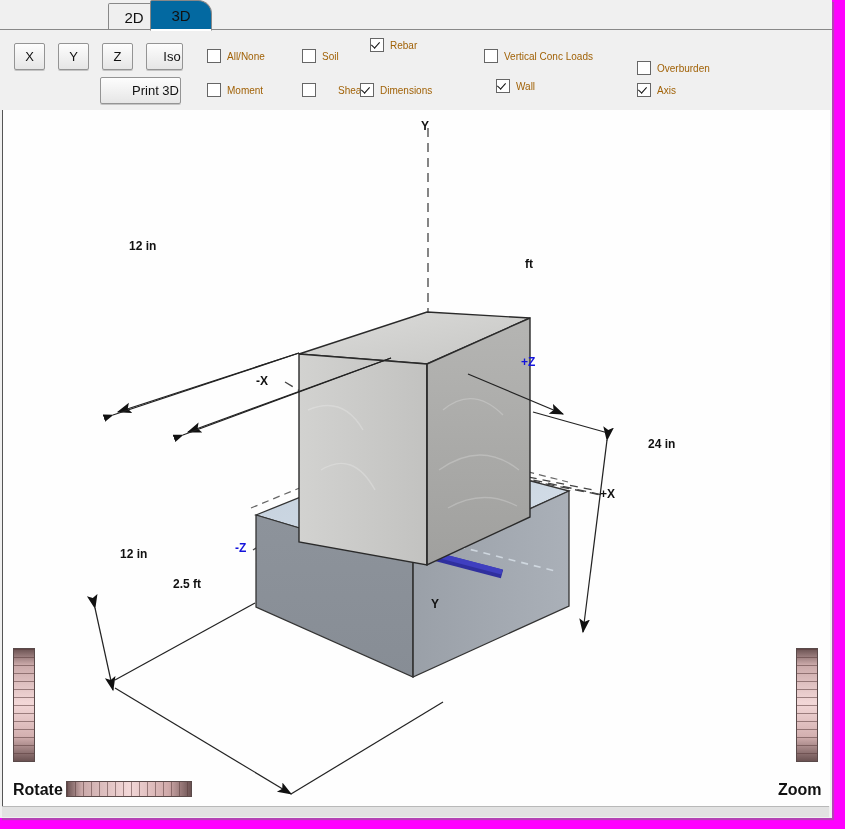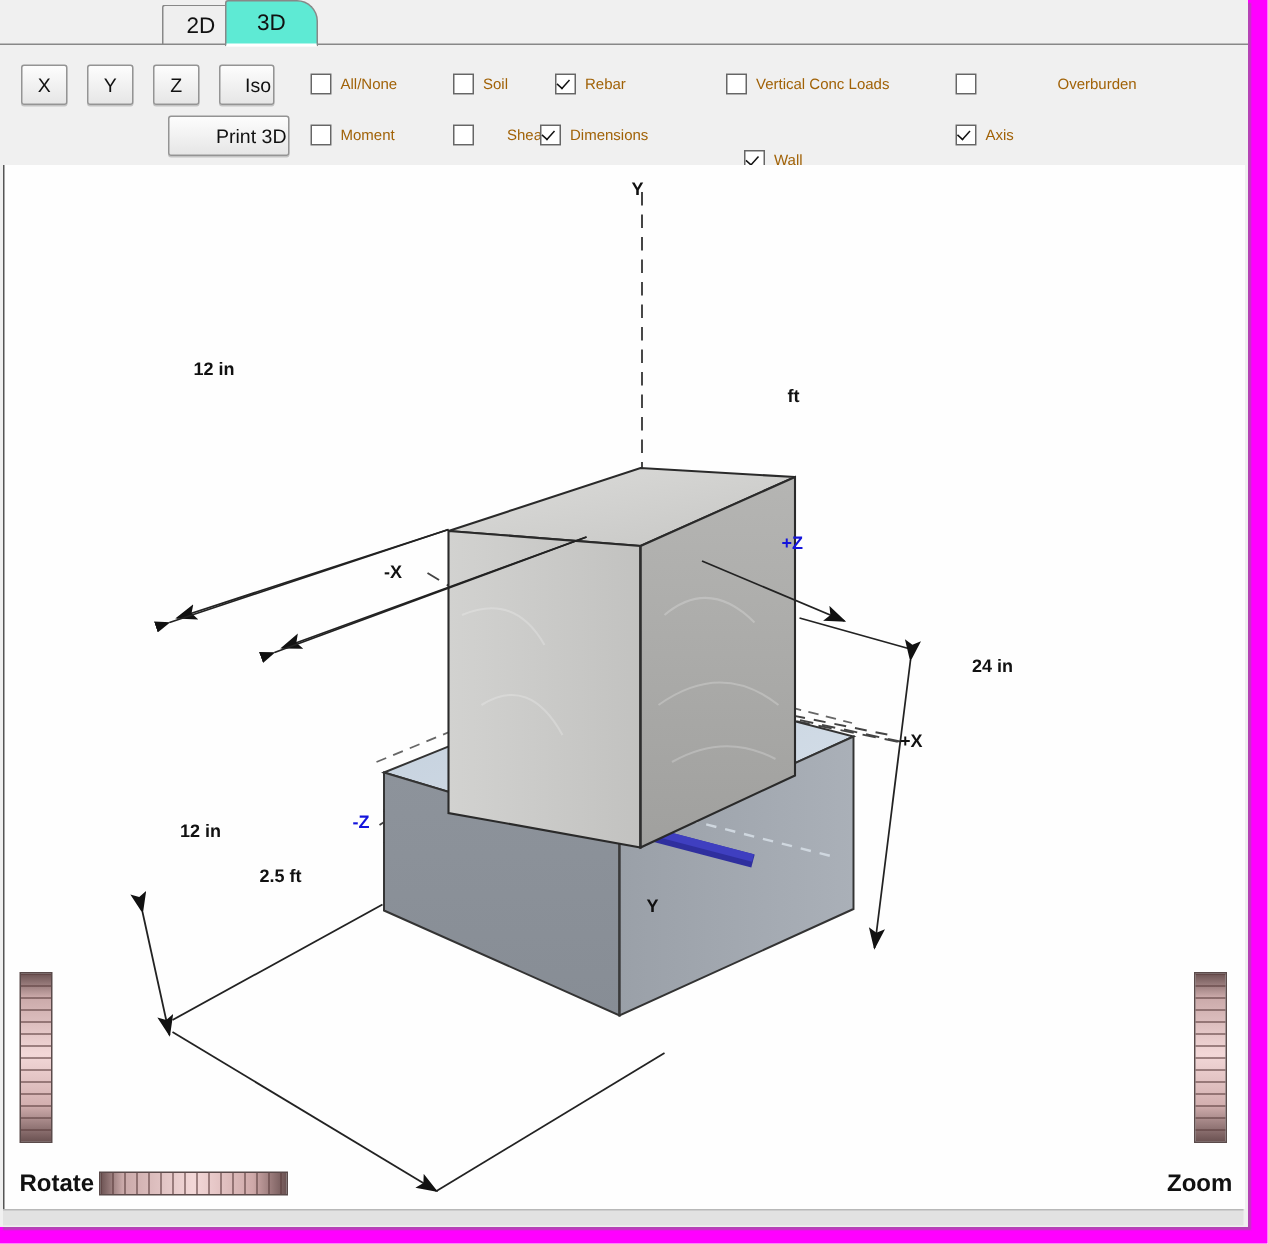--- a/index.html
+++ b/index.html
@@ -20,42 +20,42 @@
     position:absolute;top:3px;height:27px;
     background:#efefef;border:1px solid #888;border-bottom:none;
     font-size:15px;color:#111;
     display:flex;align-items:center;justify-content:center;
     box-sizing:border-box;
   }
   .tab.t1{left:2px;width:112px;border-radius:2px 10px 0 0;}
   .tab.t2{left:108px;width:52px;border-radius:2px 10px 0 0;}
   .tab.t3{
     left:150px;width:62px;top:0px;height:31px;
-    background:#5eead4;border-radius:2px 14px 0 0;
+    background:#0369a1;border-radius:2px 14px 0 0;
     z-index:5;border-bottom:1px solid #fff;
   }
   .tabline{position:absolute;left:0;top:29px;width:832px;height:1px;background:#888;}
   .tabline-mask{position:absolute;left:151px;top:29px;width:60px;height:2px;background:#fff;z-index:6;}
 
   
   .toolbar{position:absolute;left:0;top:30px;width:832px;height:80px;background:#f0f0f0;}
   .btn{
     position:absolute;height:27px;
     background:linear-gradient(#fdfdfd,#e6e6e6);
     border:1px solid #949494;border-radius:2px;
     font-size:13px;color:#111;
     display:flex;align-items:center;justify-content:center;
     box-shadow:0 1px 0 rgba(0,0,0,.18);
     box-sizing:border-box;cursor:pointer;
   }
   .btn.bx{left:14px;top:13px;width:31px;}
   .btn.by{left:58px;top:13px;width:31px;}
   .btn.bz{left:102px;top:13px;width:31px;}
   .btn.biso{left:146px;top:13px;width:37px;padding-left:15px;}
-  .btn.bprint{left:112px;top:47px;width:81px;height:27px;padding-left:30px;}
+  .btn.bprint{left:100px;top:47px;width:81px;height:27px;padding-left:30px;}
 
   .cbx{position:absolute;display:flex;align-items:center;height:16px;cursor:pointer;}
   .box{
     width:12px;height:12px;border:1px solid #666;background:#fff;
     display:inline-block;position:relative;margin-right:6px;flex:0 0 auto;
   }
   .box.on::after{
     content:"";position:absolute;left:2px;top:1px;
     width:4px;height:7px;border:solid #111;border-width:0 1.6px 1.6px 0;
     transform:rotate(42deg);
@@ -128,46 +128,46 @@
     </div>
 
     <div class="cbx" style="left:207px;top:18px;">
       <i class="box"></i>
       <span class="lbl">All/None</span>
     </div>
     <div class="cbx" style="left:302px;top:18px;">
       <i class="box"></i>
       <span class="lbl">Soil</span>
     </div>
-    <div class="cbx" style="left:370px;top:18px;">
+    <div class="cbx" style="left:370px;top:7px;">
       <i class="box on"></i>
       <span class="lbl">Rebar</span>
     </div>
     <div class="cbx" style="left:484px;top:18px;">
       <i class="box"></i>
       <span class="lbl">Vertical Conc Loads</span>
     </div>
-    <div class="cbx" style="left:637px;top:18px;gap:48px;">
+    <div class="cbx" style="left:637px;top:30px;">
       <i class="box"></i>
       <span class="lbl">Overburden</span>
     </div>
 
     <div class="cbx" style="left:207px;top:52px;">
       <i class="box"></i>
       <span class="lbl">Moment</span>
     </div>
     <div class="cbx" style="left:302px;top:52px;gap:16px;">
       <i class="box"></i>
       <span class="lbl">Shear</span>
     </div>
     <div class="cbx" style="left:360px;top:52px;text-align:right;">
       <i class="box on"></i>
       <span class="lbl">Dimensions</span>
     </div>
-    <div class="cbx" style="left:484px;top:69px;padding-left:12px;">
+    <div class="cbx" style="left:484px;top:48px;padding-left:12px;">
       <i class="box on"></i>
       <span class="lbl">Wall</span>
     </div>
     <div class="cbx" style="left:637px;top:52px;">
       <i class="box on"></i>
       <span class="lbl">Axis</span>
     </div>
   </div>
 
   <div class="canvas">

